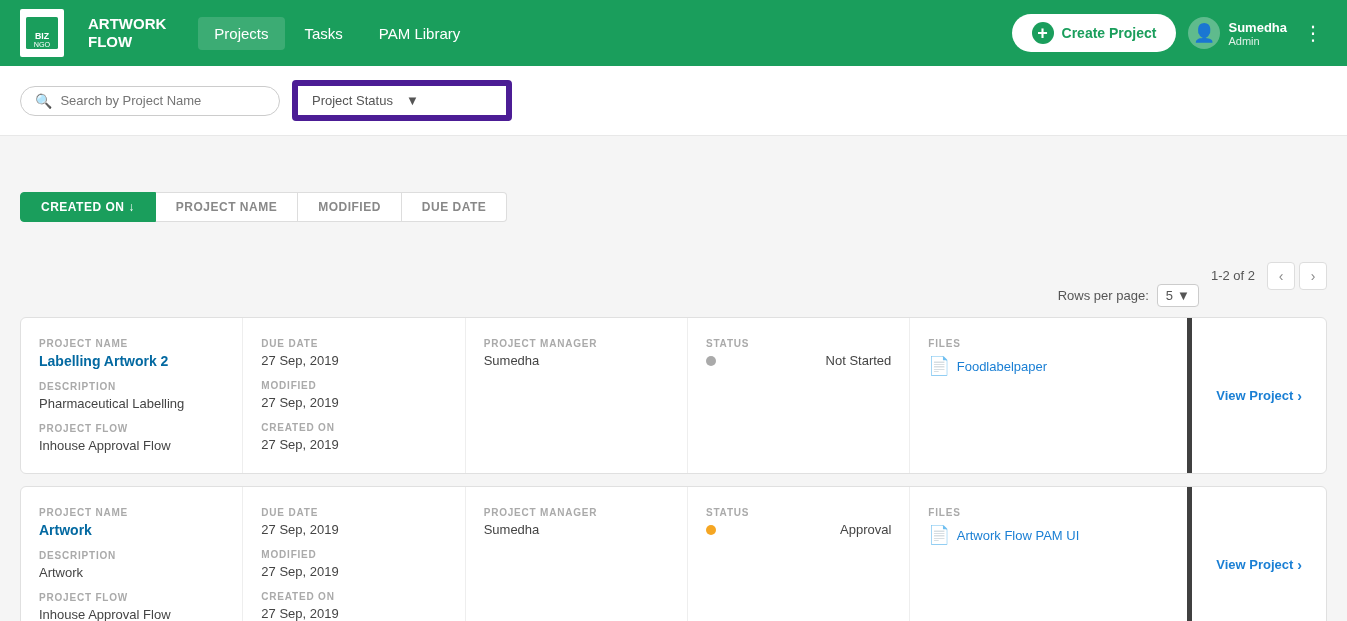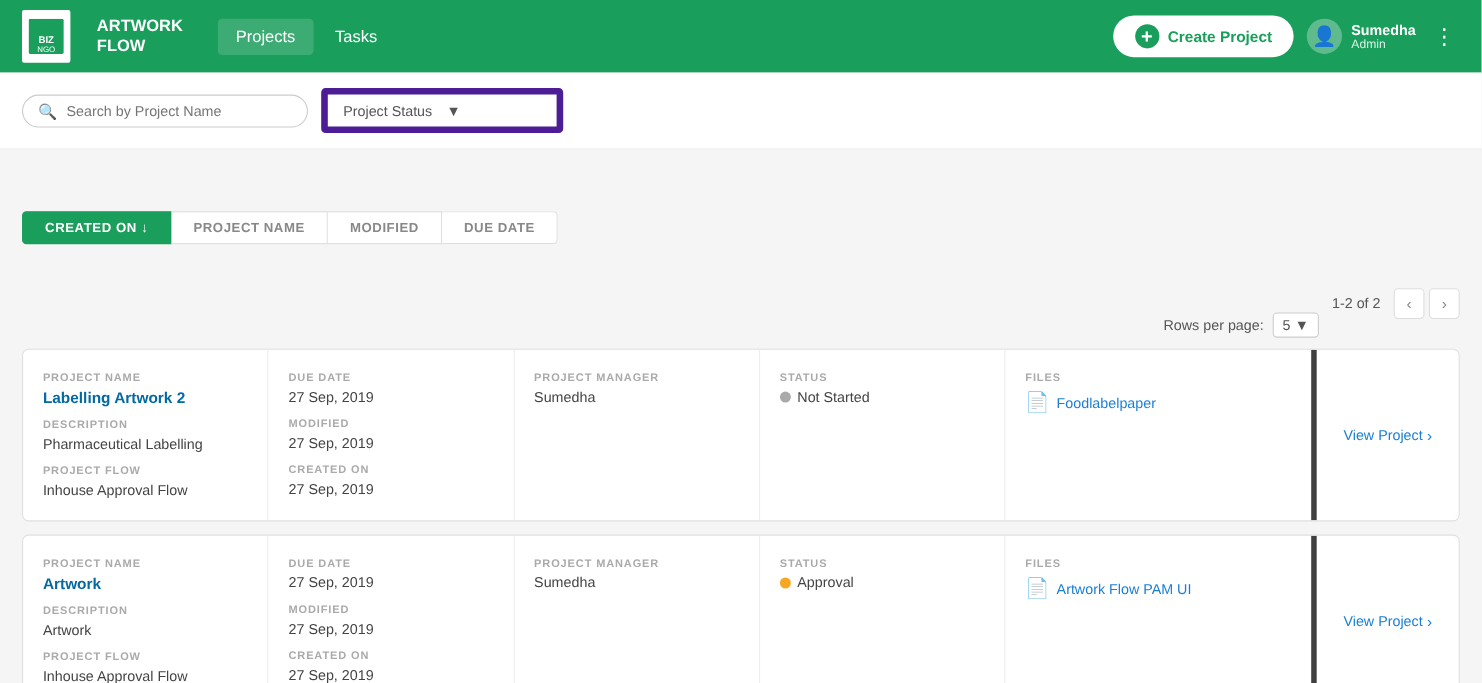--- a/index.html
+++ b/index.html
@@ -219,21 +219,21 @@
     }
     .card-sub-label {
       font-size: 10px;
       font-weight: 700;
       color: #aaa;
       text-transform: uppercase;
       letter-spacing: 0.8px;
       margin-top: 12px;
       margin-bottom: 4px;
     }
-    .status-badge { display: flex; align-items: center; gap: 6px; font-size: 13px; color: #444; }
+    .status-badge { display: flex; align-items: center; gap: 6px; font-size: 13px; color: #444; justify-content: space-between; }
     .status-dot { width: 10px; height: 10px; border-radius: 50%; }
     .dot-gray { background: #aaa; }
     .dot-orange { background: #f5a623; }
 
     .files-section {
       flex: 1.3;
       padding: 20px 18px;
       border-right: 5px solid #404040;
     }
     .file-item { display: flex; align-items: center; gap: 6px; margin-top: 6px; }
@@ -246,21 +246,21 @@
     .view-section {
       display: flex;
       align-items: center;
       justify-content: center;
       padding: 0 24px;
       flex-shrink: 0;
     }
     .view-project-link {
       color: #1a7fd4;
       font-size: 13px;
-      font-weight: 400;
+      font-weight: 700;
       cursor: pointer;
       display: flex;
       align-items: center;
       gap: 4px;
       text-decoration: none;
       white-space: nowrap;
     }
     .chevron-right { font-size: 14px; }
   </style>
 </head>
@@ -274,20 +274,21 @@
       <text x="50%" y="38" text-anchor="middle" fill="#fff" font-size="9" font-family="Arial">NGO</text>
     </svg>
   </div>
   <div class="app-title">
     <div>ARTWORK</div>
     <div>FLOW</div>
   </div>
   <nav class="nav-links">
     <a class="nav-link active">Projects</a>
     <a class="nav-link">Tasks</a>
+    <a class="nav-link">PAM Library</a>
   </nav>
   <div class="header-right">
     <button class="create-btn">
       <span class="plus-circle">+</span>
       <span>Create Project</span>
     </button>
     <div class="user-info">
       <div class="avatar-icon">👤</div>
       <div>
         <div class="user-name">Sumedha</div>

